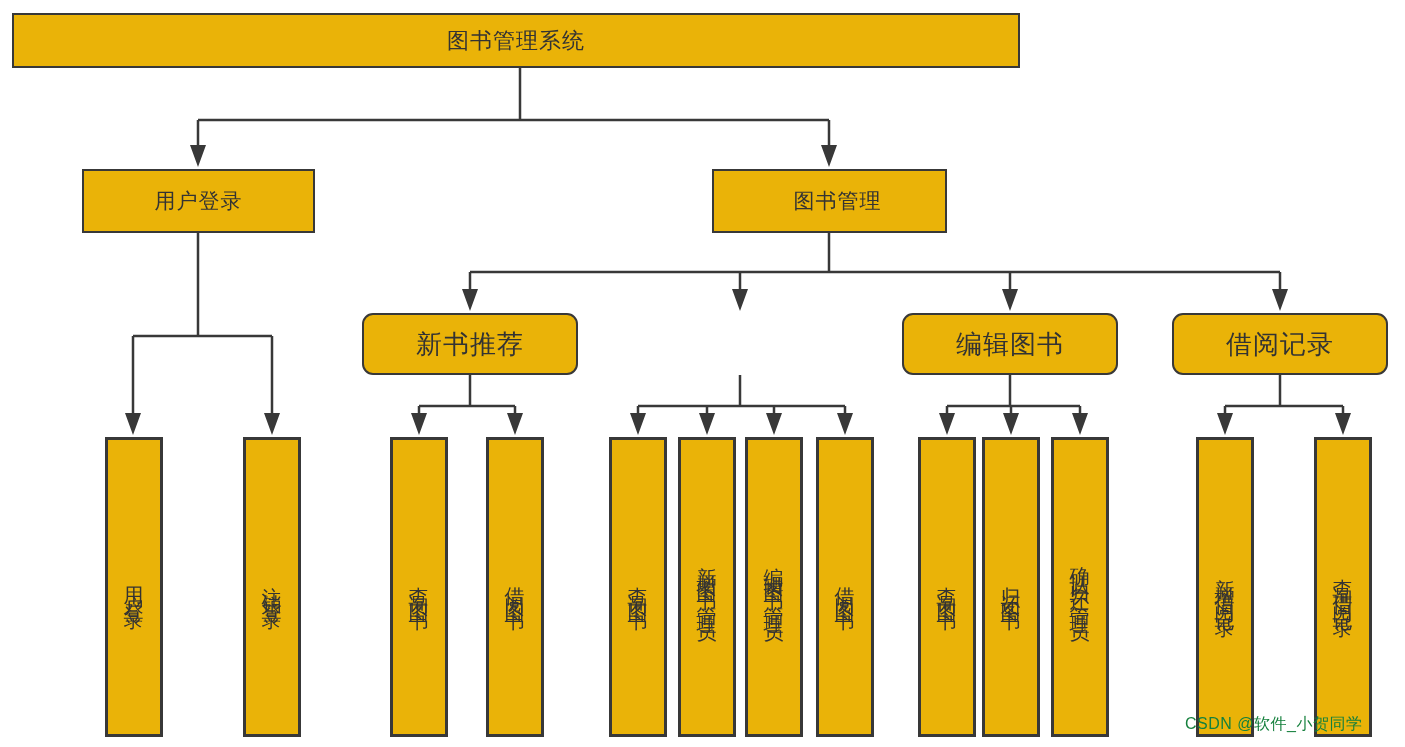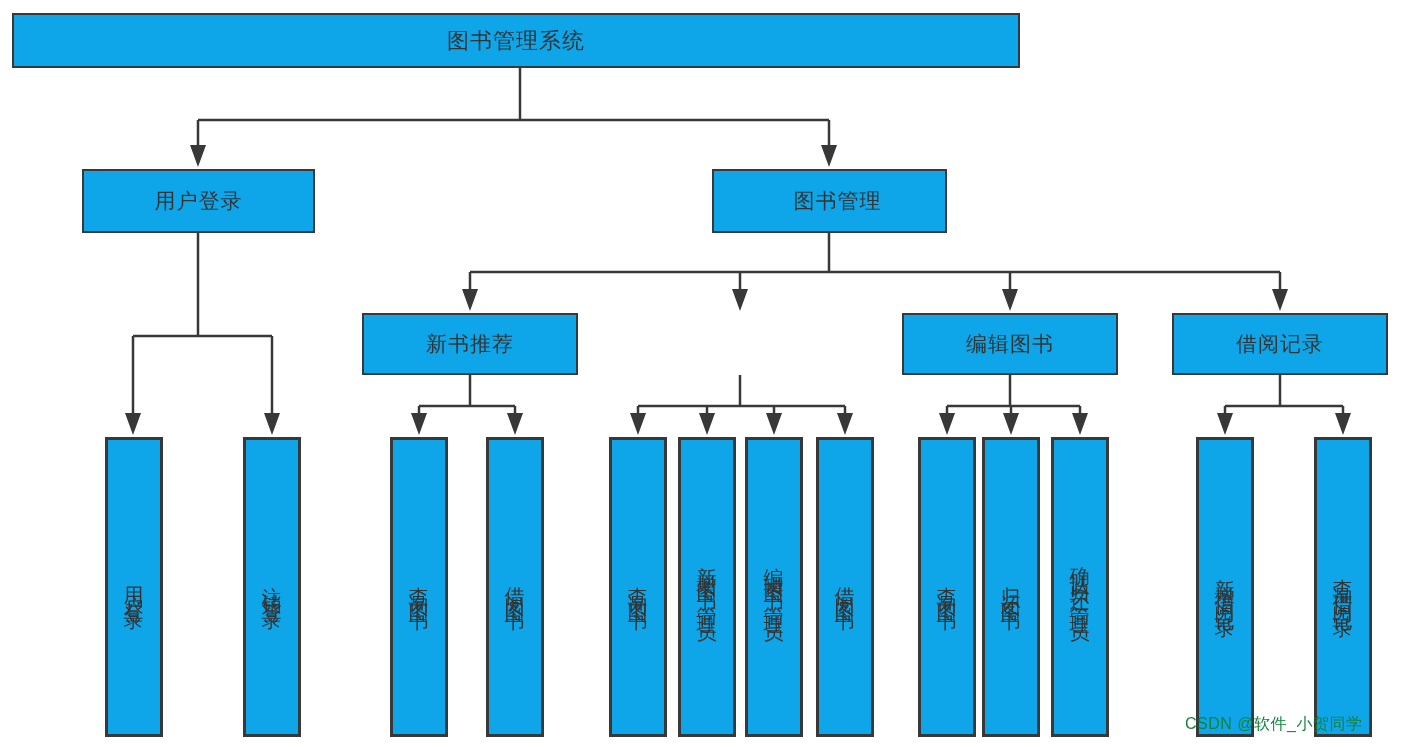--- a/index.html
+++ b/index.html
@@ -13,32 +13,32 @@
   }
   .connectors {
     position: absolute;
     left: 0; top: 0;
     width: 1405px; height: 747px;
     pointer-events: none;
   }
   .node {
     position: absolute;
     box-sizing: border-box;
-    background: #0ea5e9;
+    background: #eab308;
     border: 2.5px solid #383838;
     color: #333333;
     display: flex;
     align-items: center;
     justify-content: center;
     text-align: center;
     z-index: 2;
   }
   .node.root  { font-size: 22px; letter-spacing: 1px; }
   .node.lvl2  { font-size: 21px; letter-spacing: 1px; }
-  .node.lvl3  { font-size: 21px; letter-spacing: 1px; }
+  .node.lvl3  { font-size: 26px; letter-spacing: 1px; border-radius: 11px; }
   .node.leaf {
     border-width: 3px;
     writing-mode: vertical-rl;
     text-orientation: mixed;
     font-size: 20px;
     letter-spacing: 8px;
     line-height: 1;
   }
   .watermark {
     position: absolute;

